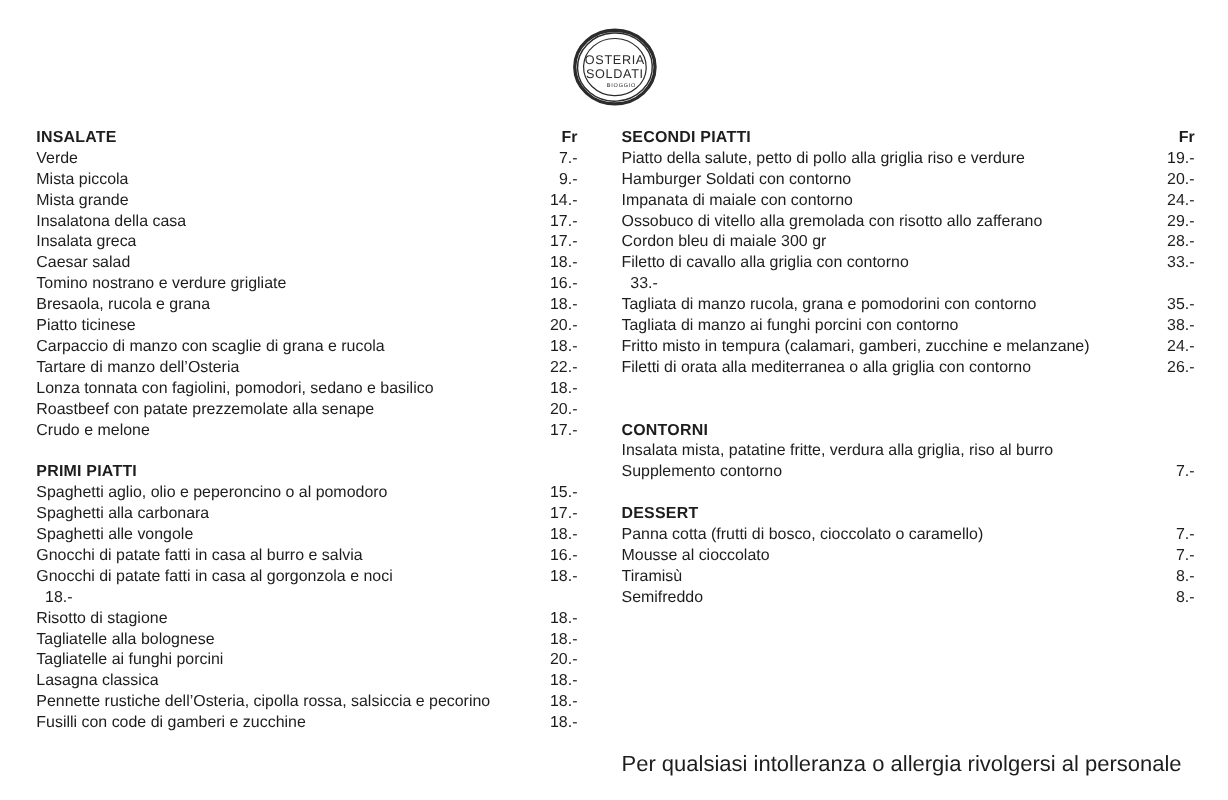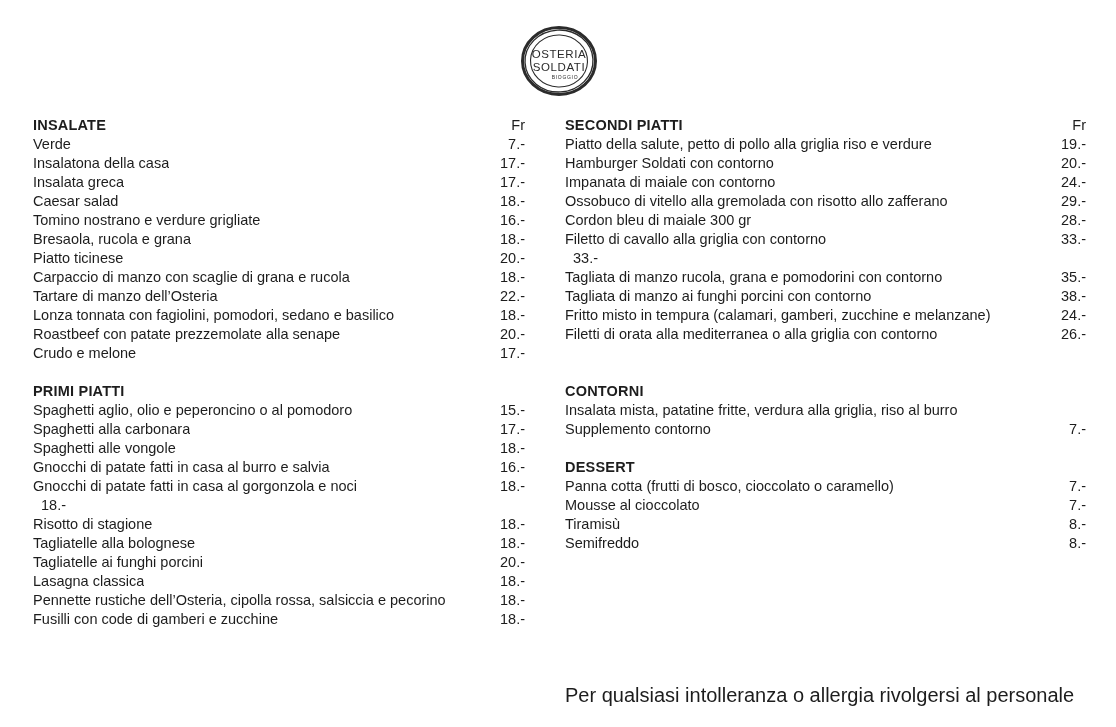--- a/index.html
+++ b/index.html
@@ -30,21 +30,21 @@
     line-height: 19px;
     font-size: 14.5px;
     white-space: nowrap;
   }
   .name { overflow: hidden; }
   .price { flex-shrink: 0; padding-left: 8px; text-align: right; }
   .header-row .section-title {
     font-weight: bold;
     letter-spacing: 0.2px;
   }
-  .fr { font-weight: normal; }
+  .fr { font-weight: bold; }
   .gap-1 { margin-top: 19px; }
   .gap-2 { margin-top: 38px; text-align: center; }
   .footer-note {
     position: absolute;
     left: 565px; top: 686px;
     height: 19px; line-height: 19px;
     font-size: 20px;
     white-space: nowrap;
   }
   .logo text {
@@ -69,20 +69,28 @@
 <div class="col col-left" id="col-left">
     <div class="row header-row">
       <span class="section-title">INSALATE</span>
       <span class="price fr">Fr</span>
     </div>
     <div class="row">
       <span class="name">Verde</span>
       <span class="price">7.-</span>
     </div>
     <div class="row">
+      <span class="name">Mista piccola</span>
+      <span class="price">9.-</span>
+    </div>
+    <div class="row">
+      <span class="name">Mista grande</span>
+      <span class="price">14.-</span>
+    </div>
+    <div class="row">
       <span class="name">Insalatona della casa</span>
       <span class="price">17.-</span>
     </div>
     <div class="row">
       <span class="name">Insalata greca</span>
       <span class="price">17.-</span>
     </div>
     <div class="row">
       <span class="name">Caesar salad</span>
       <span class="price">18.-</span>

